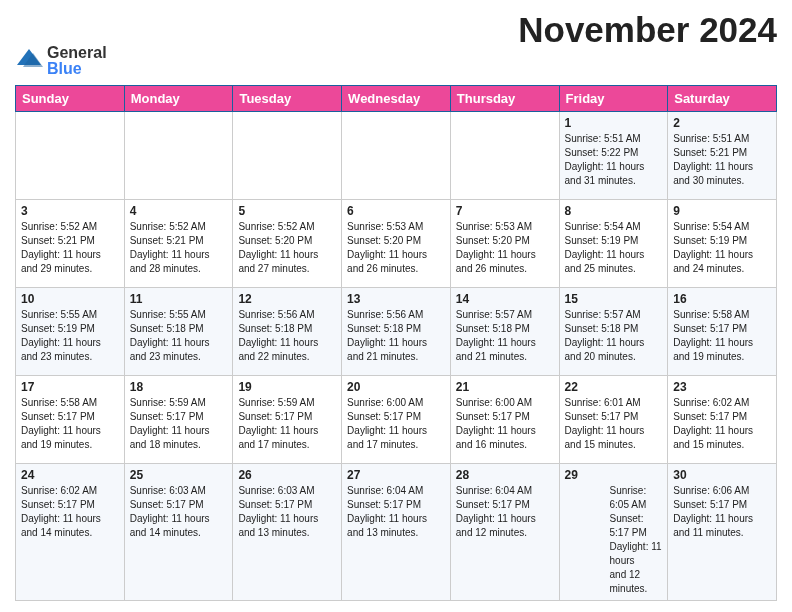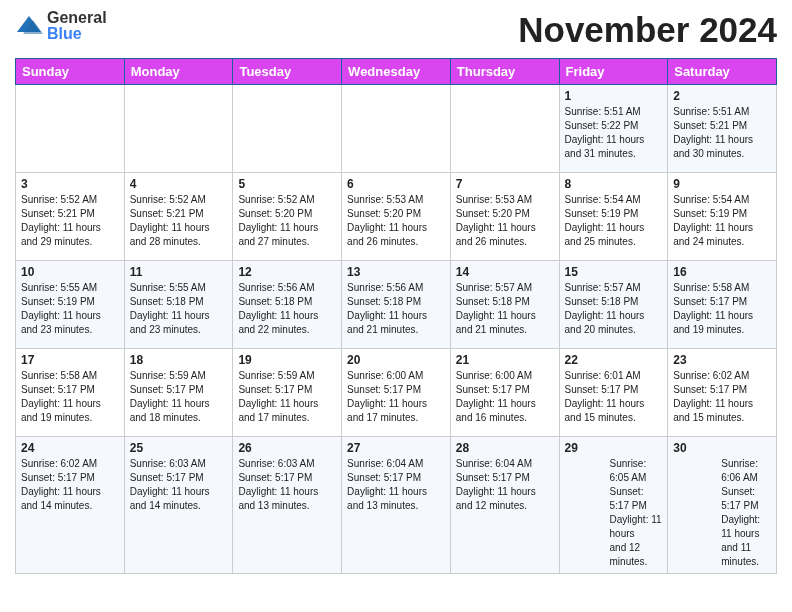--- a/index.html
+++ b/index.html
@@ -11,22 +11,23 @@
       padding: 10px 15px;
     }
     .header {
       display: flex;
       align-items: flex-start;
       justify-content: space-between;
       margin-bottom: 8px;
     }
     .logo {
       display: flex;
-      align-items: center;
+      align-items: flex-start;
       gap: 4px;
+      margin-top: 35px;
     }
     .logo-text {
       display: flex;
       flex-direction: column;
       line-height: 1;
     }
     .logo-general {
       font-size: 16px;
       font-weight: bold;
       color: #333;
@@ -51,21 +52,21 @@
     .subtitle {
       font-size: 15px;
       color: #333;
     }
     table {
       width: 100%;
       border-collapse: collapse;
       table-layout: fixed;
     }
     thead tr th {
-      background-color: #d946ef;
+      background-color: #ec4899;
       color: #fff;
       text-align: left;
       padding: 5px 6px;
       font-size: 13px;
       border: 1px solid #1a5f9e;
     }
     tbody tr td {
       border: 1px solid #ccc;
       vertical-align: top;
       padding: 4px 5px;
@@ -336,20 +337,20 @@
         </td>
         <td>
           <span class="day-num">29</span>
           <div class="day-info" style="white-space: pre-line; margin-left: 45px;">Sunrise: 6:05 AM
 Sunset: 5:17 PM
 Daylight: 11 hours
 and 12 minutes.</div>
         </td>
         <td>
           <span class="day-num">30</span>
-          <div class="day-info" style="white-space: pre-line; margin-left: 48px;">Sunrise: 6:06 AM
+          <div class="day-info" style="white-space: pre-line;">Sunrise: 6:06 AM
 Sunset: 5:17 PM
 Daylight: 11 hours
 and 11 minutes.</div>
         </td>
       </tr>
     </tbody>
 </table>
 
 </body></html>

